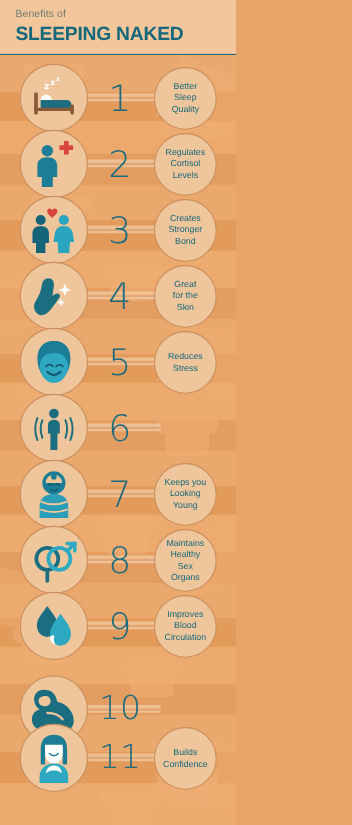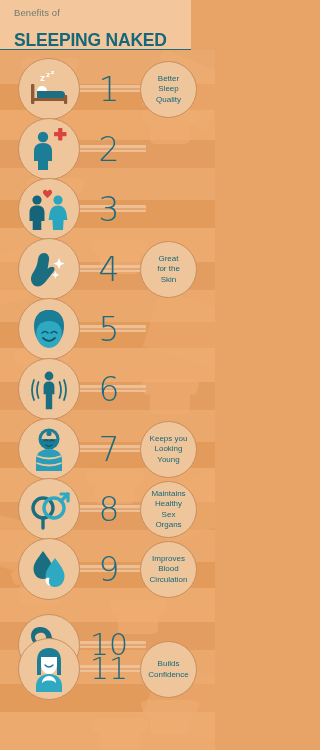--- a/index.html
+++ b/index.html
@@ -7,31 +7,31 @@
     width:215px;height:750px;overflow:hidden;
     font-family:"Liberation Sans", sans-serif;
     background:#E8A467;
   }
   .infographic{
     position:relative;width:215px;height:750px;overflow:hidden;
     background:#E8A467;
   }
   
   .header{
-    position:relative;width:191px;height:50px;
+    position:relative;width:215px;height:50px;
     background:#F3C79B;box-sizing:border-box;
     padding:7px 15px 0 14px;z-index:6;
     border-bottom:1.5px solid #1F6A7D;
   }
   .eyebrow{
     font-size:9.5px;color:#6E7A74;letter-spacing:.1px;line-height:11px;
   }
   .title{
     font-size:17.5px;font-weight:bold;color:#15687C;
-    letter-spacing:-0.2px;line-height:21px;margin-top:12px;
+    letter-spacing:-0.2px;line-height:21px;margin-top:2px;
   }
   
   .bg-layer{position:absolute;left:0;top:50px;width:215px;height:700px;overflow:hidden;z-index:0;}
   .band{position:absolute;left:0;width:215px;}
   .shirt{
     position:absolute;background:#EFAE74;opacity:.55;
     width:40px;height:34px;border-radius:5px;
   }
   .shirt:before,.shirt:after{
     content:"";position:absolute;top:0;width:13px;height:14px;
@@ -158,36 +158,42 @@
         </div>
       <div class="icon-circle">
         <svg width="40" height="42" viewBox="0 0 40 42">
           <circle cx="14" cy="9" r="5.2" fill="#1B7E96"></circle>
           <path d="M14 15 c-6 0-9 3-9 8 v10 h4 v9 h10 v-9 h4 V23 c0-5-3-8-9-8 Z" fill="#1B7E96"></path>
           <rect x="25" y="4" width="12.5" height="4.3" rx="0.8" fill="#D8453C"></rect>
           <rect x="29.1" y="0" width="4.3" height="12.5" rx="0.8" fill="#D8453C"></rect>
         </svg>
       </div>
       <div class="num">2</div>
+      <div class="text-circle">
+        <span>Regulates<br>Cortisol<br>Levels</span>
+      </div>
     </div>
 
     <div class="row" style="top:128px;">
       <div class="connector">
           <div class="cline"></div>
         </div>
       <div class="icon-circle">
         <svg width="44" height="42" viewBox="0 0 44 42">
           <circle cx="10" cy="12" r="4.6" fill="#16647A"></circle>
           <path d="M10 17.5 c-5 0-7.5 2.6-7.5 7 v8.5 h3.2 v9 h8.6 v-9 h3.2 v-8.5 c0-4.4-2.5-7-7.5-7 Z" fill="#16647A"></path>
           <circle cx="31" cy="12" r="4.6" fill="#29A5BE"></circle>
           <path d="M31 17.5 c-5 0-7.6 3-8.4 8 l-1 6.4 h3.8 l0.6 10 h10 l0.6-10 h3.8 l-1-6.4 c-0.8-5-3.4-8-8.4-8 Z" fill="#29A5BE"></path>
           <path d="M20.5 3.2 c1.2-2.4 4.6-2 4.6 0.9 c0 2.3-3 4.6-4.6 6 c-1.6-1.4-4.6-3.7-4.6-6 c0-2.9 3.4-3.3 4.6-0.9 Z" fill="#D8453C"></path>
         </svg>
       </div>
       <div class="num">3</div>
+      <div class="text-circle">
+        <span>Creates<br>Stronger<br>Bond</span>
+      </div>
     </div>
 
     <div class="row" style="top:188px;">
       <div class="connector">
           <div class="cline"></div>
         </div>
       <div class="icon-circle">
         <svg width="42" height="42" viewBox="0 0 42 42">
           <path d="M16 5 c3.5 0 5.5 3 5 7 l-1.4 9 c2-2 5-3 6.4-1.4 c1.4 1.6-0.4 4-2.4 6.4 c-2.8 3.4-5.6 8-8.8 10.6 c-3.6 3-8.4 2.4-10.6-1.4 C2 31.6 3 27.6 5.4 24 c2.4-3.6 4-8 4.6-12.6 C10.5 7.6 12.6 5 16 5 Z" fill="#1B6E80"></path>
           <path d="M31 10 l1.6 4 l4 1.6 l-4 1.6 l-1.6 4 l-1.6-4 l-4-1.6 l4-1.6 Z" fill="#FFFFFF"></path>
@@ -209,20 +215,23 @@
           <path d="M22 2 c10 0 15 6.5 15 16 c0 11-6.5 21-15 21 S7 29 7 18 C7 8.5 12 2 22 2 Z" fill="#1B7E96"></path>
           <path d="M22 12 c7.5 0 12 3.5 13.6 9 c1.4-12-4-19-13.6-19 C12.4 2 7 9 8.4 21 C10 15.5 14.5 12 22 12 Z" fill="#1B7E96"></path>
           <path d="M22 13 c-7 0-11.5 3.5-12.6 10 c-0.9 5.5 1.6 11.5 5.6 14.6 c2 1.6 4.4 2.4 7 2.4 s5-0.8 7-2.4 c4-3.1 6.5-9.1 5.6-14.6 C33.5 16.5 29 13 22 13 Z" fill="#2EA9C1"></path>
           <path d="M13.5 11 c3-4 8-5 11-3 c-4 0.5-7.5 3-9 7 Z" fill="#1B7E96"></path>
           <path d="M15 25 q3 -3 6 0" stroke="#12576B" stroke-width="1.6" fill="none" stroke-linecap="round"></path>
           <path d="M24 25 q3 -3 6 0" stroke="#12576B" stroke-width="1.6" fill="none" stroke-linecap="round"></path>
           <path d="M16 30 q6 6 12 0" stroke="#12576B" stroke-width="1.8" fill="none" stroke-linecap="round"></path>
         </svg>
       </div>
       <div class="num">5</div>
+      <div class="text-circle">
+        <span>Reduces<br>Stress</span>
+      </div>
     </div>
 
     <div class="row" style="top:308px;">
       <div class="connector">
           <div class="cline"></div>
         </div>
       <div class="icon-circle">
         <svg width="44" height="42" viewBox="0 0 44 42">
           <circle cx="22" cy="8" r="4.4" fill="#1B6E80"></circle>
           <path d="M22 13.5 c-3.6 0-5.4 2-5.4 5.2 v7.5 h2.2 v15 h6.4 v-15 h2.2 V18.7 c0-3.2-1.8-5.2-5.4-5.2 Z" fill="#1B6E80"></path>
@@ -301,21 +310,21 @@
       <div class="icon-circle">
         <svg width="46" height="42" viewBox="0 0 46 42">
           <path d="M14 3 c-6 0-9 4-9 9 c0 4 2 7 5 9 c-4 1-7 4-7 9 c0 6 5 10 12 10 h17 c6 0 9-3.5 9-8.5 C41 23 35 16 26 14 c-1-7-5-11-12-11 Z" fill="#1B6E80"></path>
           <path d="M13 9 c4-1 7 1 7 4.5 c0 2.5-2 4.5-5 4.5 c-3.5 0-6-2-6-5 c0-1.5 1.5-3.5 4-4 Z" fill="#EFC69B"></path>
           <path d="M17 24 c6 0 11 2 14 6" stroke="#EFC69B" stroke-width="2" fill="none" stroke-linecap="round"></path>
         </svg>
       </div>
       <div class="num wide">10</div>
     </div>
 
-    <div class="row" style="top:588px;">
+    <div class="row" style="top:608px;">
       <div class="connector">
           <div class="cline"></div>
         </div>
       <div class="icon-circle">
         <svg width="44" height="46" viewBox="0 0 44 46">
           <path d="M22 2 c8 0 12 5 12 13 v14 h-4 V13 h-16 v16 h-4 V15 C10 7 14 2 22 2 Z" fill="#1B7E96"></path>
           <path d="M14 11 h16 v7 c0 6-3.5 10-8 10 s-8-4-8-10 Z" fill="#FFFFFF"></path>
           <path d="M18 19 q4 4 8 0" stroke="#1B7E96" stroke-width="1.4" fill="none" stroke-linecap="round"></path>
           <path d="M22 28 c-8 0-13 5-13 12 v6 h26 v-6 c0-7-5-12-13-12 Z" fill="#2EA9C1"></path>
           <path d="M22 30 c-5 0-7 4-7 7 c2-2 4-2.5 7-2.5 s5 0.5 7 2.5 c0-3-2-7-7-7 Z" fill="#FFFFFF"></path>

